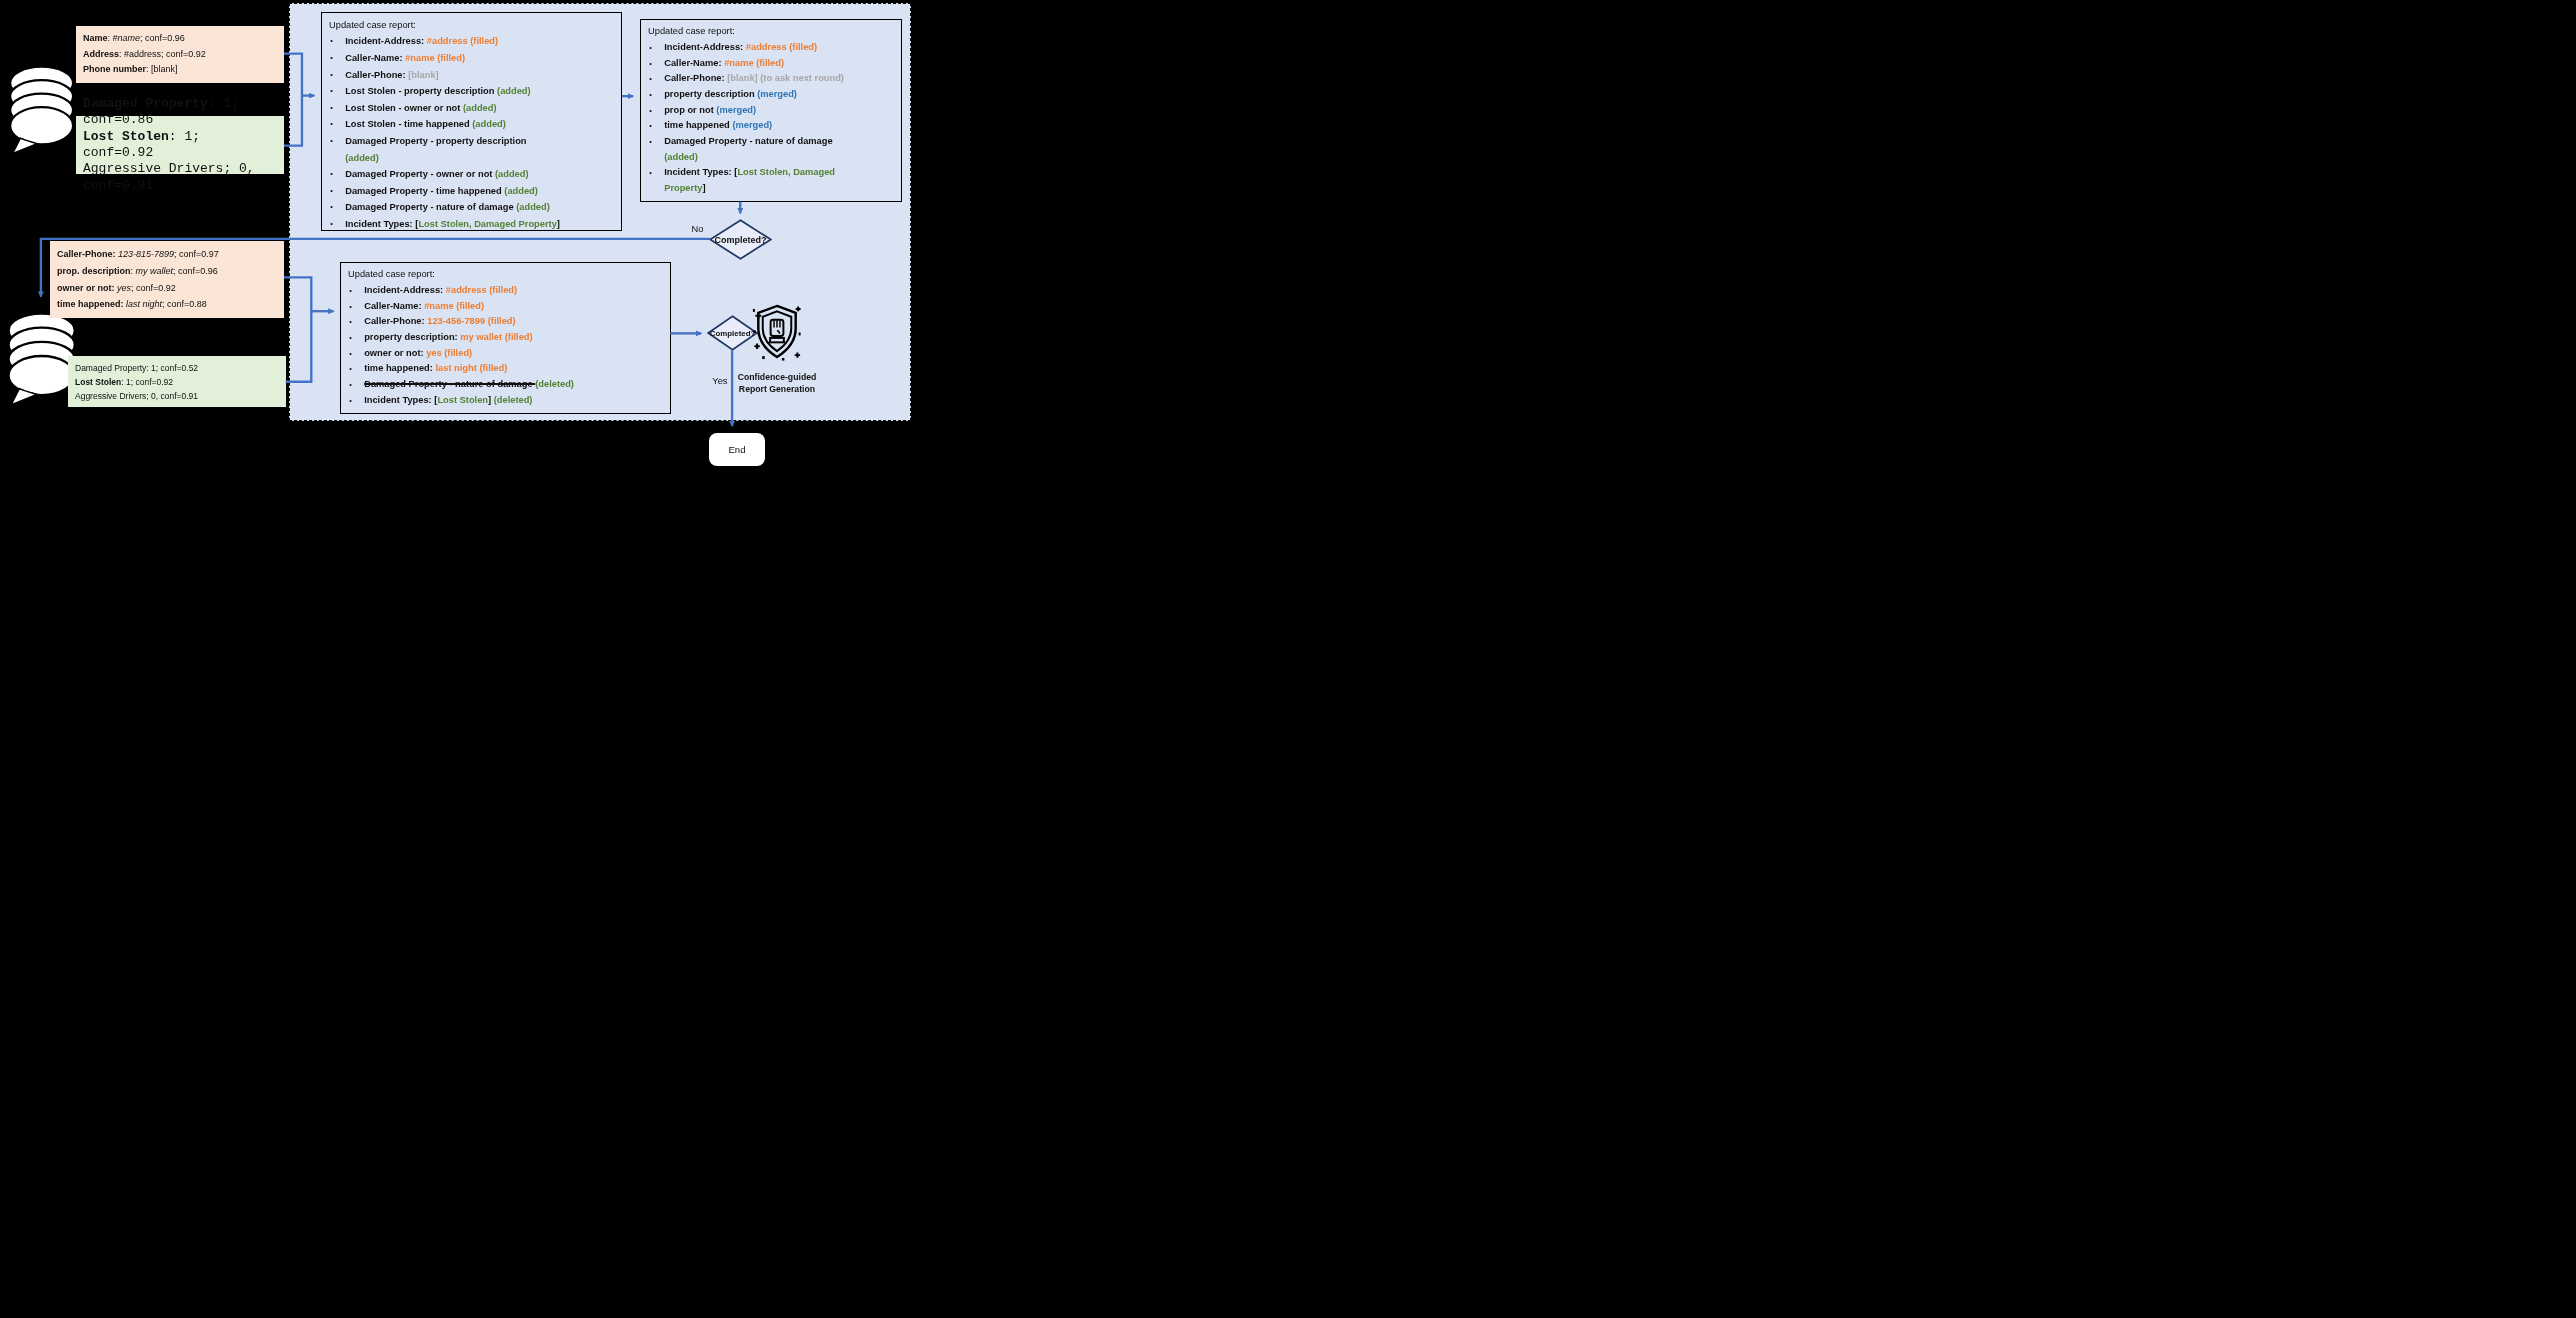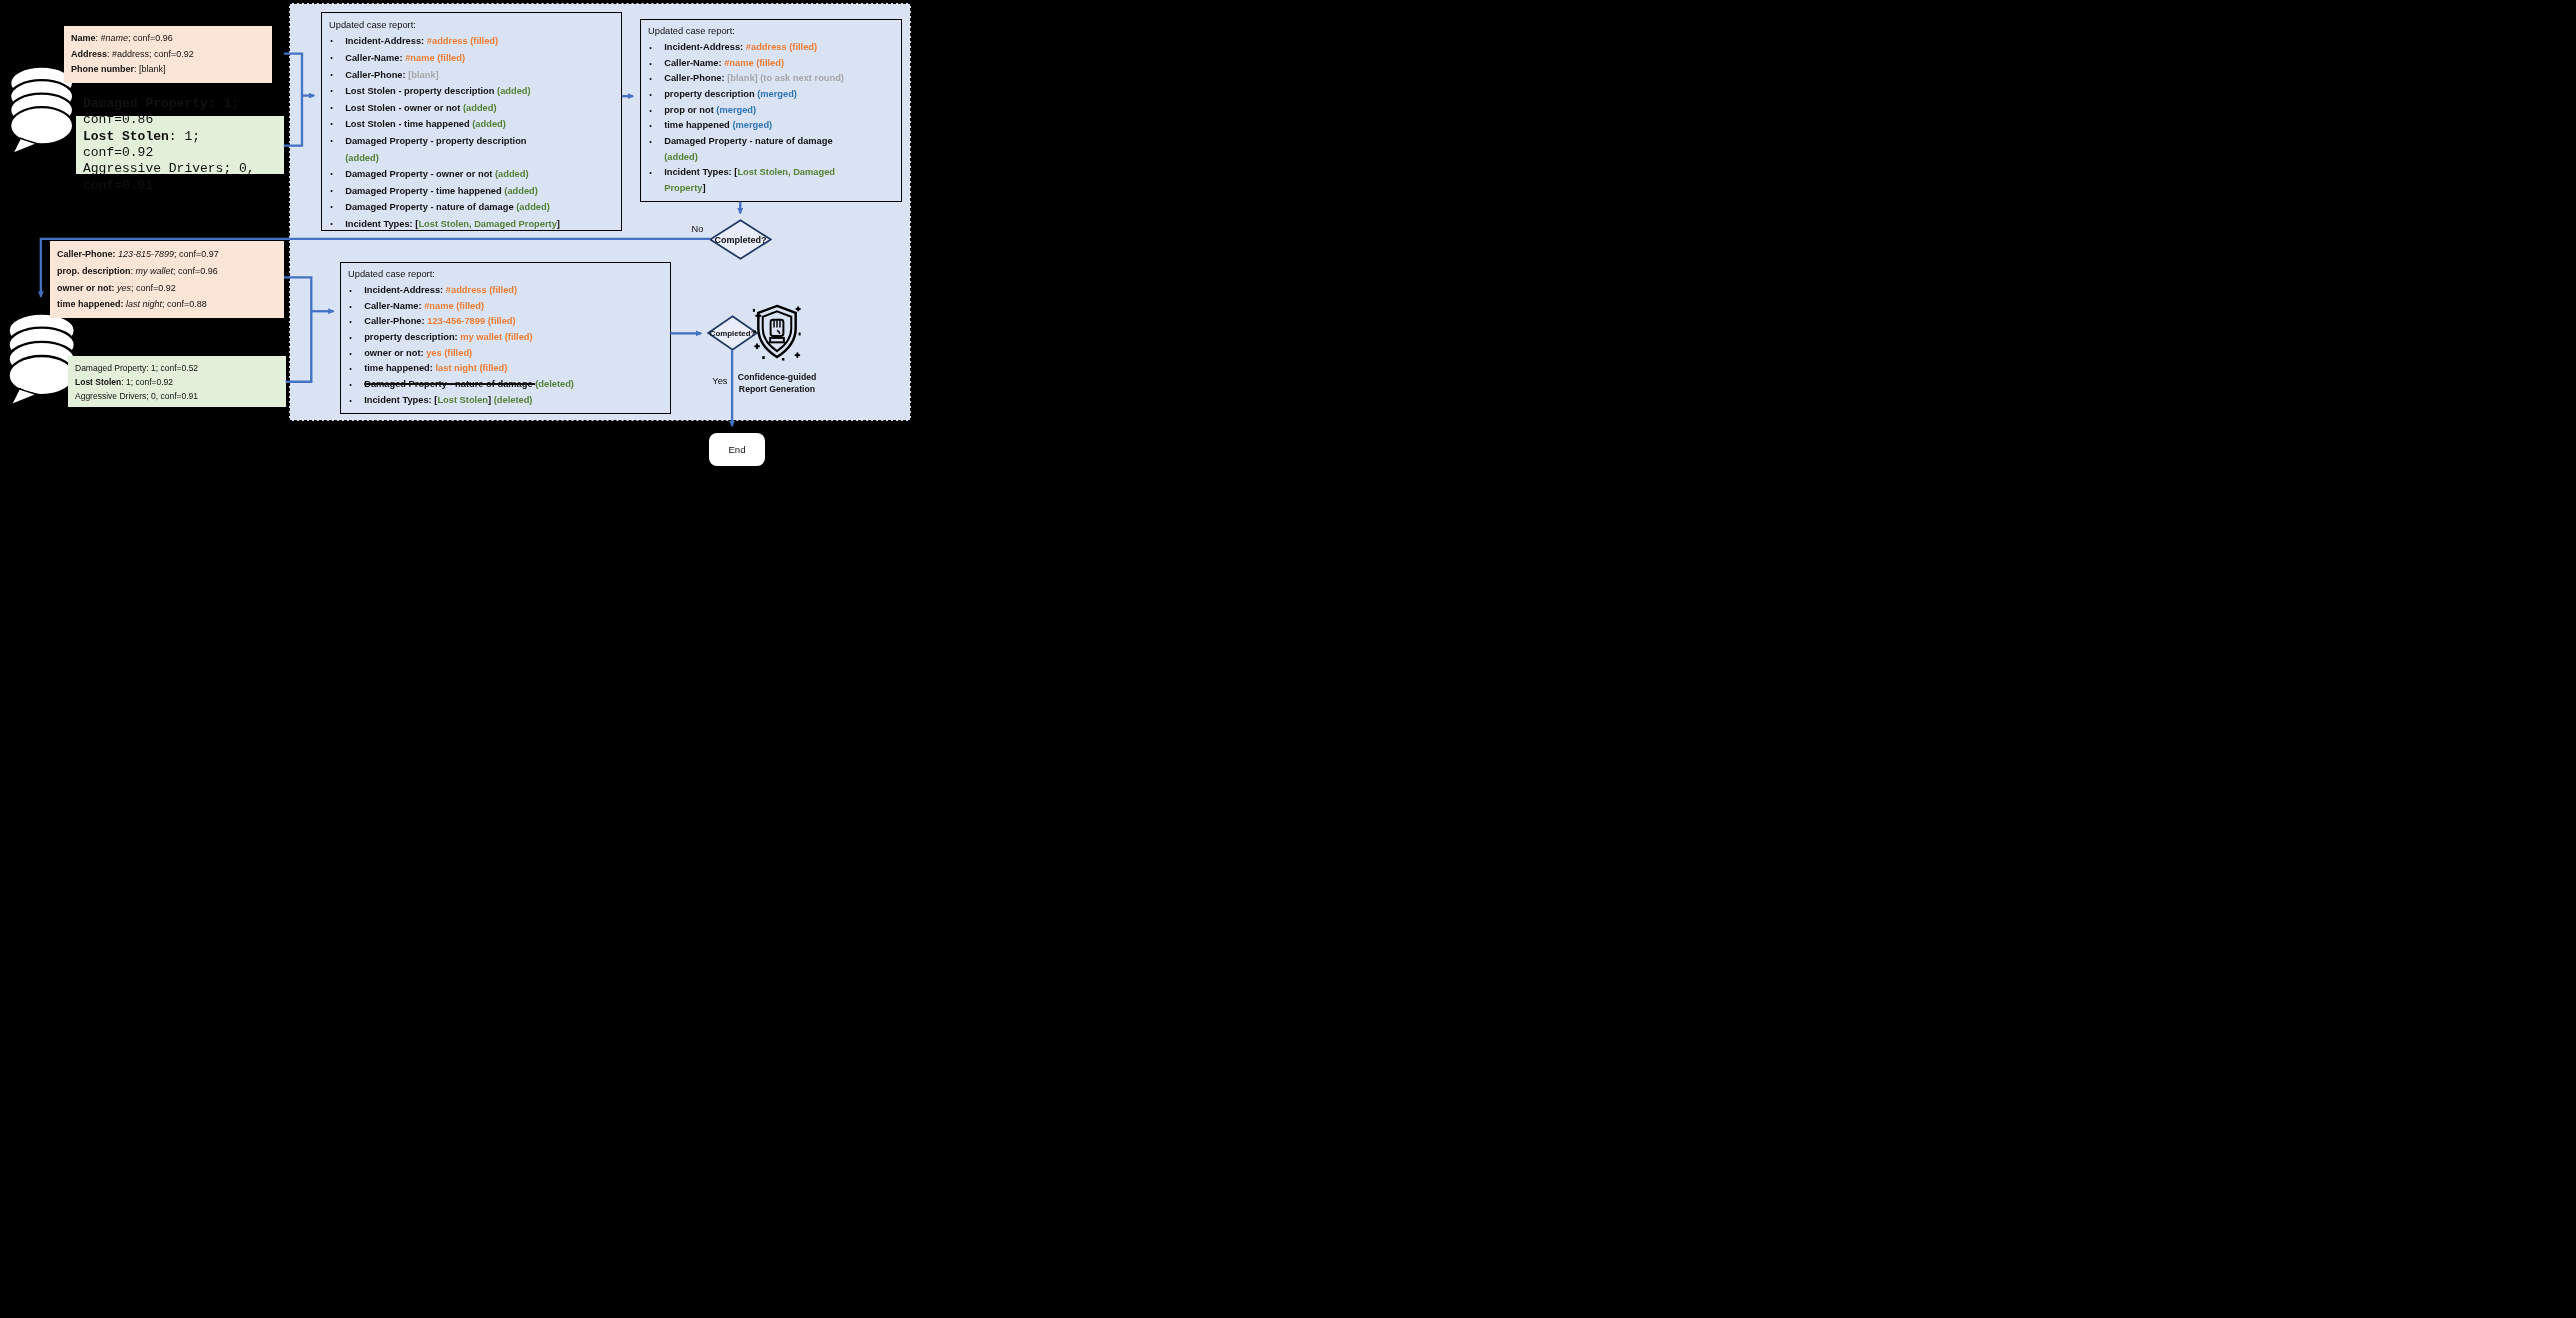--- a/index.html
+++ b/index.html
@@ -10,21 +10,21 @@
          background:#dae3f3;border:1.2px dashed #000;box-sizing:border-box;}
 
   .report-box{position:absolute;border:1.2px solid #000;box-sizing:border-box;
               padding:4.1px 5.8px 2.3px 7px;color:#111;background:transparent;}
   #report1{left:321px;top:11.7px;width:301px;height:219px;font-size:9.3px;line-height:16.6px;}
   #report2{left:640px;top:19px;width:262px;height:183px;font-size:9.3px;line-height:15.7px;}
   #report3{left:340px;top:262px;width:331px;height:152px;font-size:9.3px;line-height:15.7px;}
 
   .mini-box{position:absolute;box-sizing:border-box;padding:4.7px 7px;color:#111;
             display:flex;flex-direction:column;justify-content:center;}
-  #asr1{left:64px;top:26px;width:208px;height:57px;background:#fbe5d6;font-size:9px;line-height:15.7px;}
+  #asr1{left:76px;top:26px;width:208px;height:57px;background:#fbe5d6;font-size:9px;line-height:15.7px;}
   #intent1{left:76px;top:116px;width:208px;height:58px;background:#e2efd9;font-size:13px;line-height:16.3px;font-family:Liberation Mono, monospace;}
   #asr2{left:50px;top:241px;width:234px;height:77px;background:#fbe5d6;font-size:9px;line-height:16.6px;}
   #intent2{left:68px;top:356px;width:218px;height:51px;background:#e2efd9;font-size:8.5px;line-height:14px;}
 
   .line{display:flex;}
   .bdot{flex:0 0 15px;padding-left:1.2px;font-size:0.8em;}
   .lcontent{flex:1;}
 
   .seg-b{font-weight:700;}
   .seg-i{font-style:italic;}

